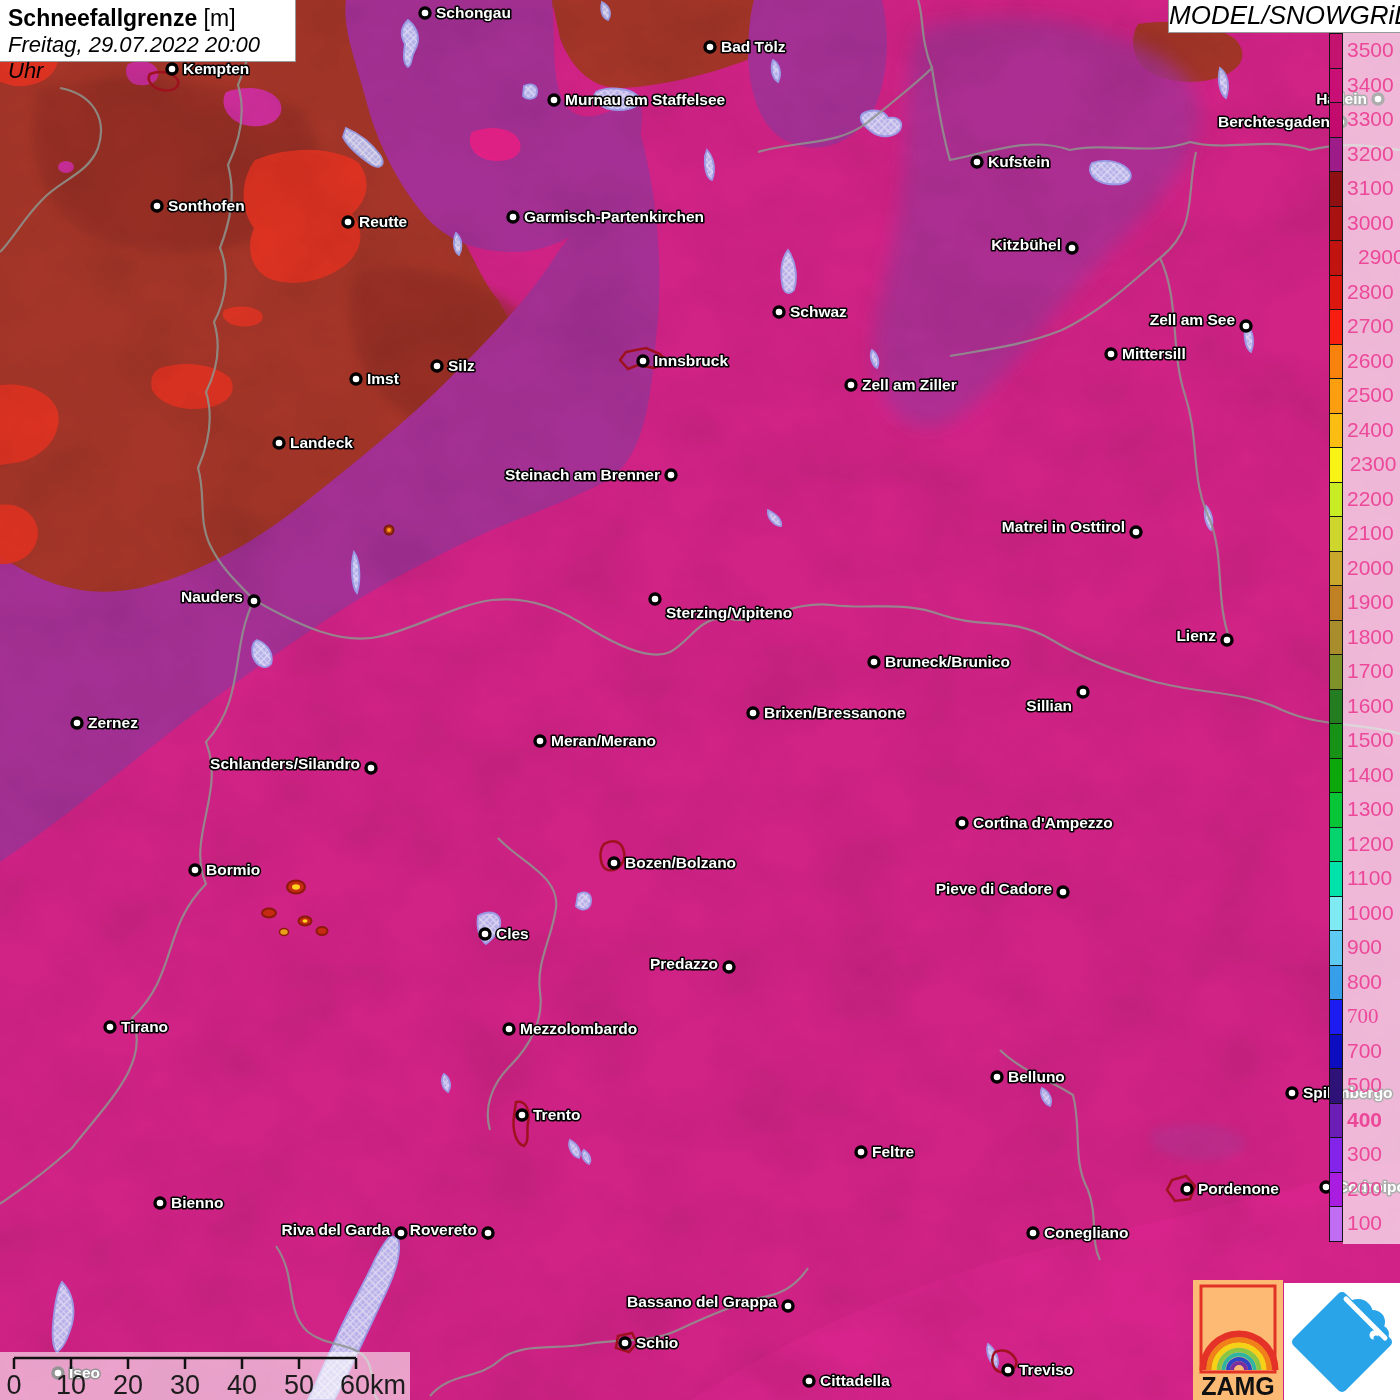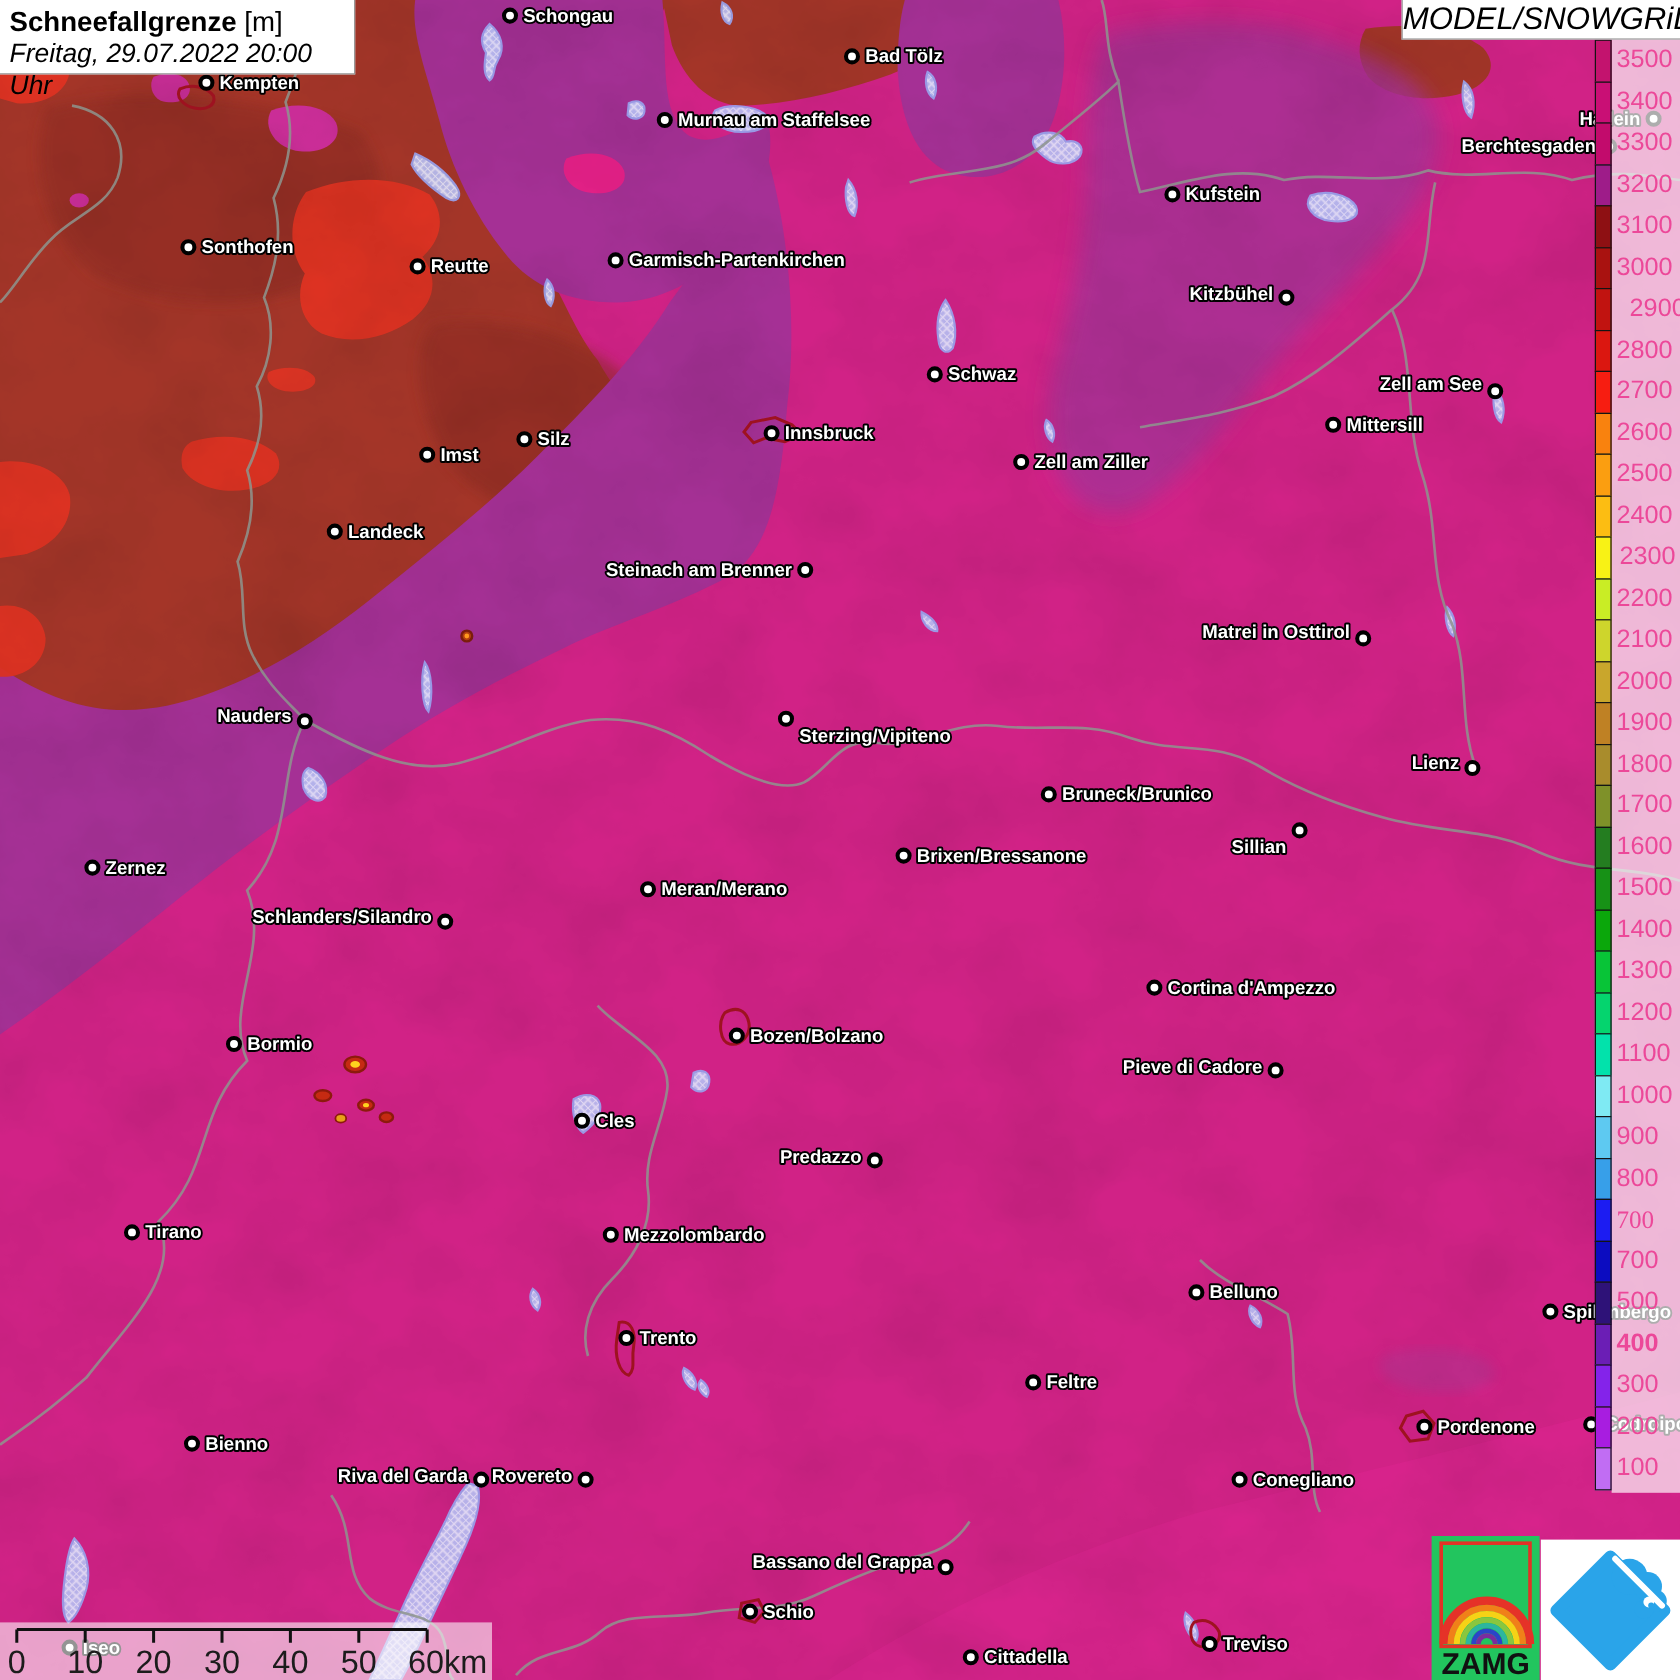--- a/index.html
+++ b/index.html
@@ -20,21 +20,21 @@
              border-bottom:1px solid #999;text-align:center;font-style:italic;
              font-size:26px;line-height:31px;color:#000;}
   #cb-strip{position:absolute;left:1343px;top:30px;width:57px;height:1214px;
             background:rgba(255,255,255,0.68);}
   .cb-box{position:absolute;left:1329px;width:14px;height:35.5px;
           border:1.2px solid #141414;box-sizing:border-box;}
   .cb-label{position:absolute;left:1347px;width:52px;font-size:21px;line-height:26px;
             color:#ec4899;}
   #scalebar{position:absolute;left:0;top:1352px;width:410px;height:48px;
             background:rgba(255,255,255,0.58);}
-  #zamg-logo{position:absolute;left:1193px;top:1280px;width:90px;height:120px;background:#22c55e;}
+  #zamg-logo{position:absolute;left:1193px;top:1280px;width:90px;height:120px;background:#fdba74;}
   #partner-logo{position:absolute;left:1284px;top:1283px;width:116px;height:117px;background:#fff;}
 </style>
 </head>
 <body>
 
 <div id="stage">
 
   <svg id="map-svg" width="1400" height="1400" viewBox="0 0 1400 1400">
     <defs>
       <pattern id="lk" width="9" height="9" patternUnits="userSpaceOnUse" patternTransform="rotate(45)">

